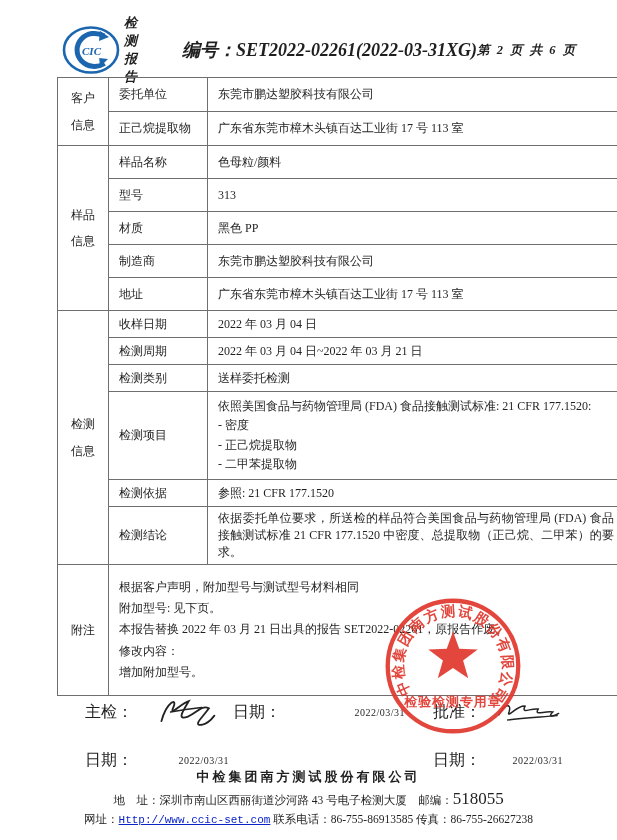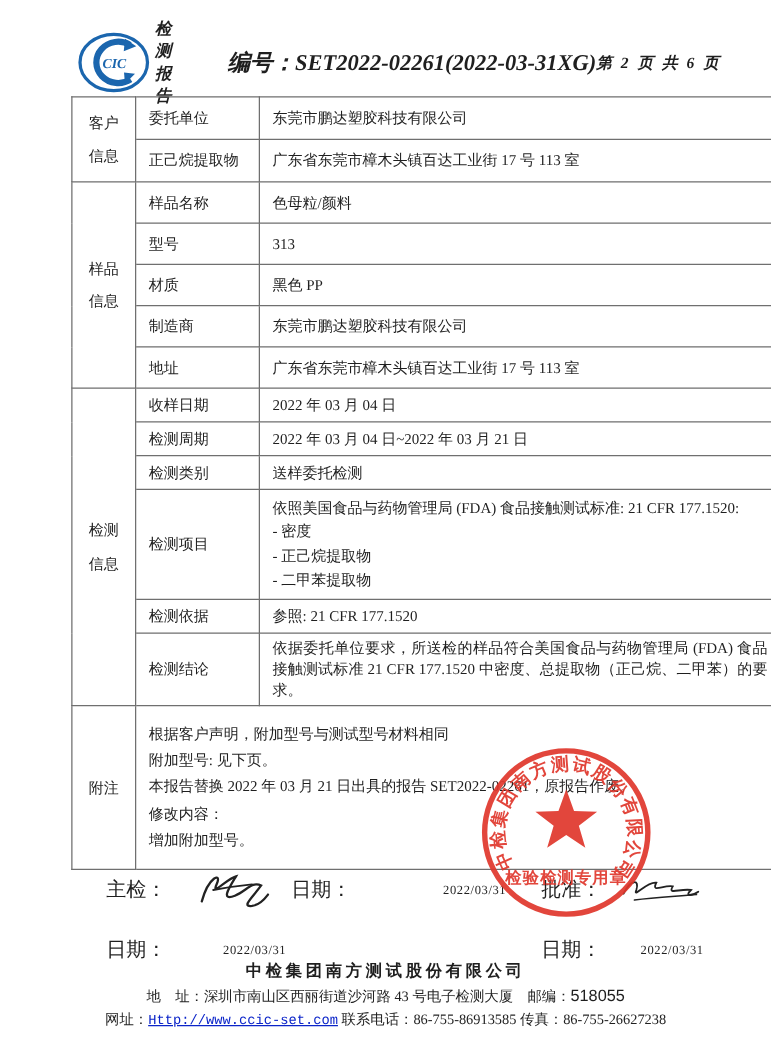--- a/index.html
+++ b/index.html
@@ -73,21 +73,21 @@
     opacity: .92; pointer-events: none;
   }
 
   
   .footer {
     position: absolute; left: 0; right: 0; top: 768px;
     text-align: center;
   }
   .footer-company { font-weight: bold; font-size: 13px; letter-spacing: 3px; }
   .footer-line { font-size: 11.5px; margin-top: 3px; }
-  .mono { font-family: Liberation Sans, sans-serif; font-size: 13px; }
+  .mono { font-family: Liberation Serif, serif; font-size: 17px; }
   .url {
     color: #0b24c9; text-decoration: underline; cursor: pointer;
     font-family: "Liberation Mono", "DejaVu Sans Mono", monospace; font-size: 11px;
   }
 </style>
 </head>
 <body>
 
 <div class="page">
 

